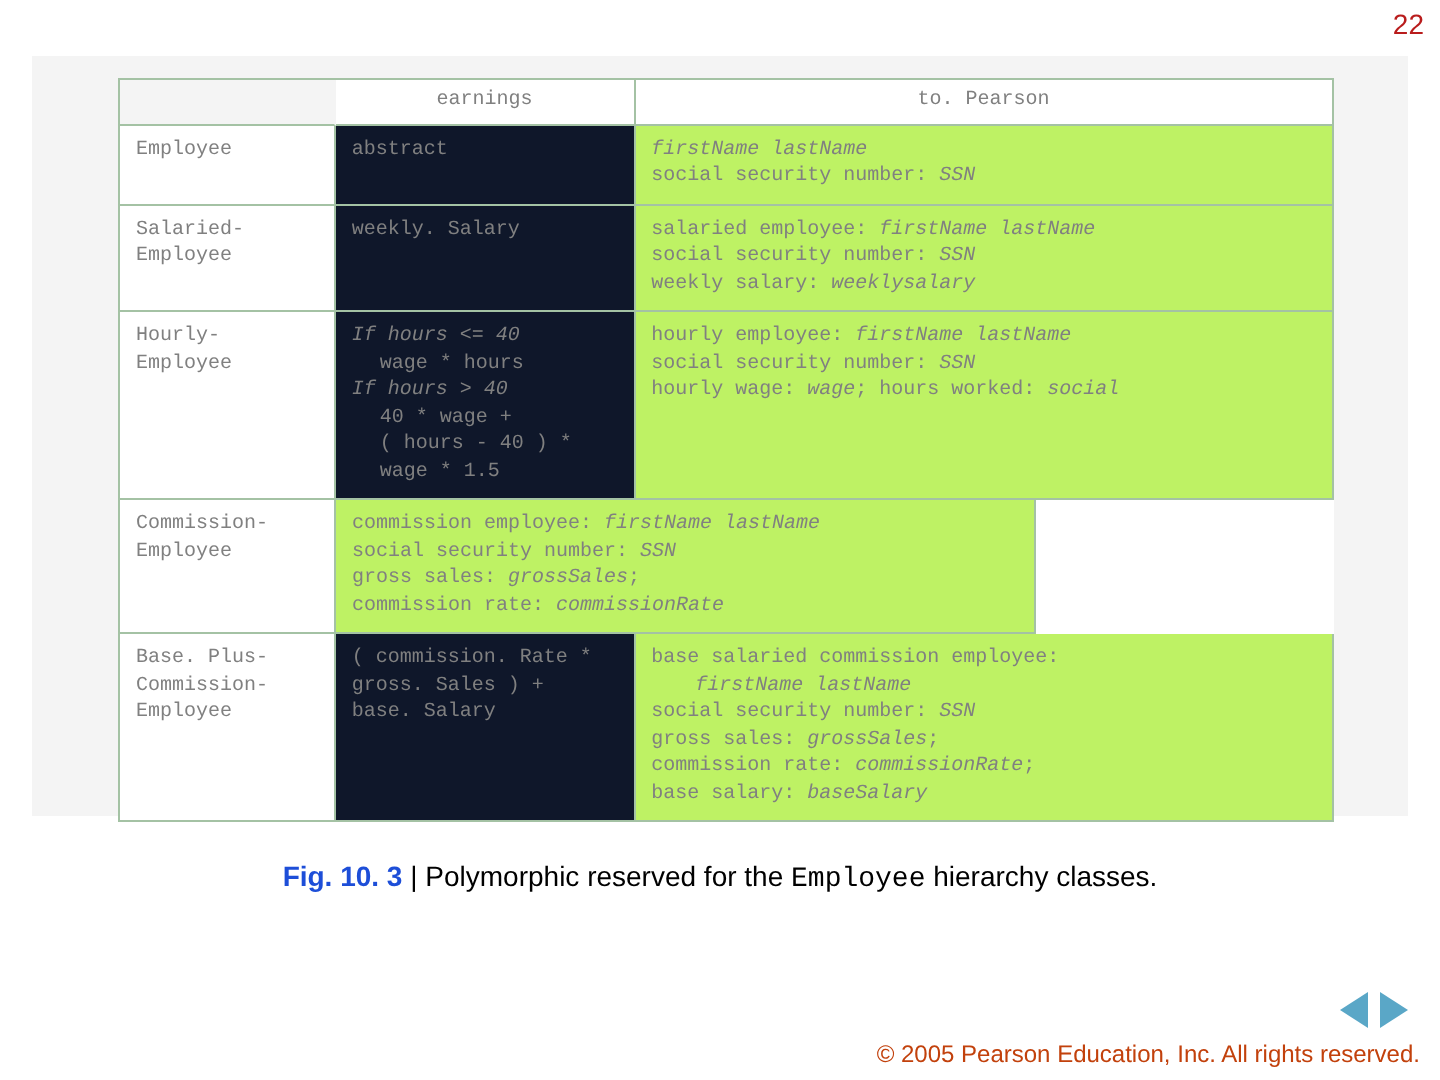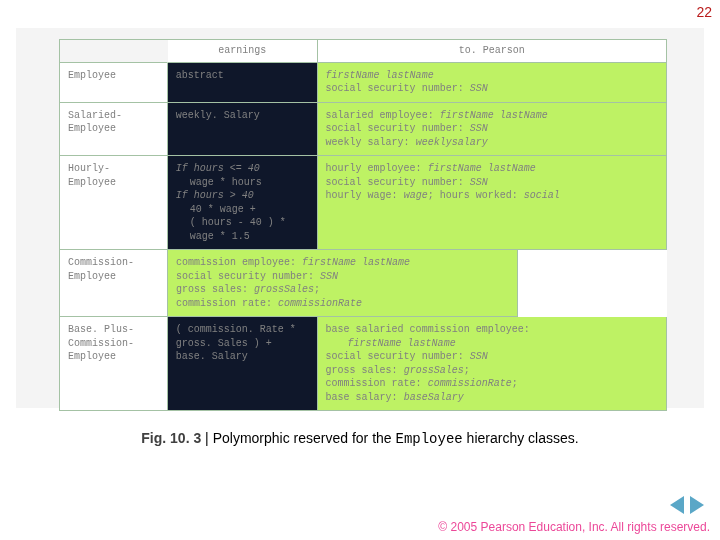--- a/index.html
+++ b/index.html
@@ -59,21 +59,21 @@
 
   .caption {
     position: absolute;
     top: 430px;
     left: 0;
     width: 720px;
     text-align: center;
     font-size: 14px;
     color: #000;
   }
-  .caption .fignum { color: #404040; font-weight: bold; }
+  .caption .fignum { color: #1d4ed8; font-weight: bold; }
   .caption .mono { font-family: Consolas, "Courier New", monospace; }
 
   .nav-arrows {
     position: absolute;
     bottom: 26px;
     right: 16px;
     display: flex;
     gap: 6px;
   }
   .arrow-btn {
@@ -82,21 +82,21 @@
     border-bottom: 9px solid transparent;
   }
   .arrow-prev { border-right: 14px solid #5aa7c7; }
   .arrow-next { border-left: 14px solid #5aa7c7; }
 
   .copyright {
     position: absolute;
     bottom: 6px;
     right: 10px;
     font-size: 12px;
-    color: #ec4899;
+    color: #c2410c;
   }
 </style>
 </head>
 <body>
 
 <div class="page-number">22</div>
 
 <div class="slide-area">
   <div class="grid">
     <div class="row header">

